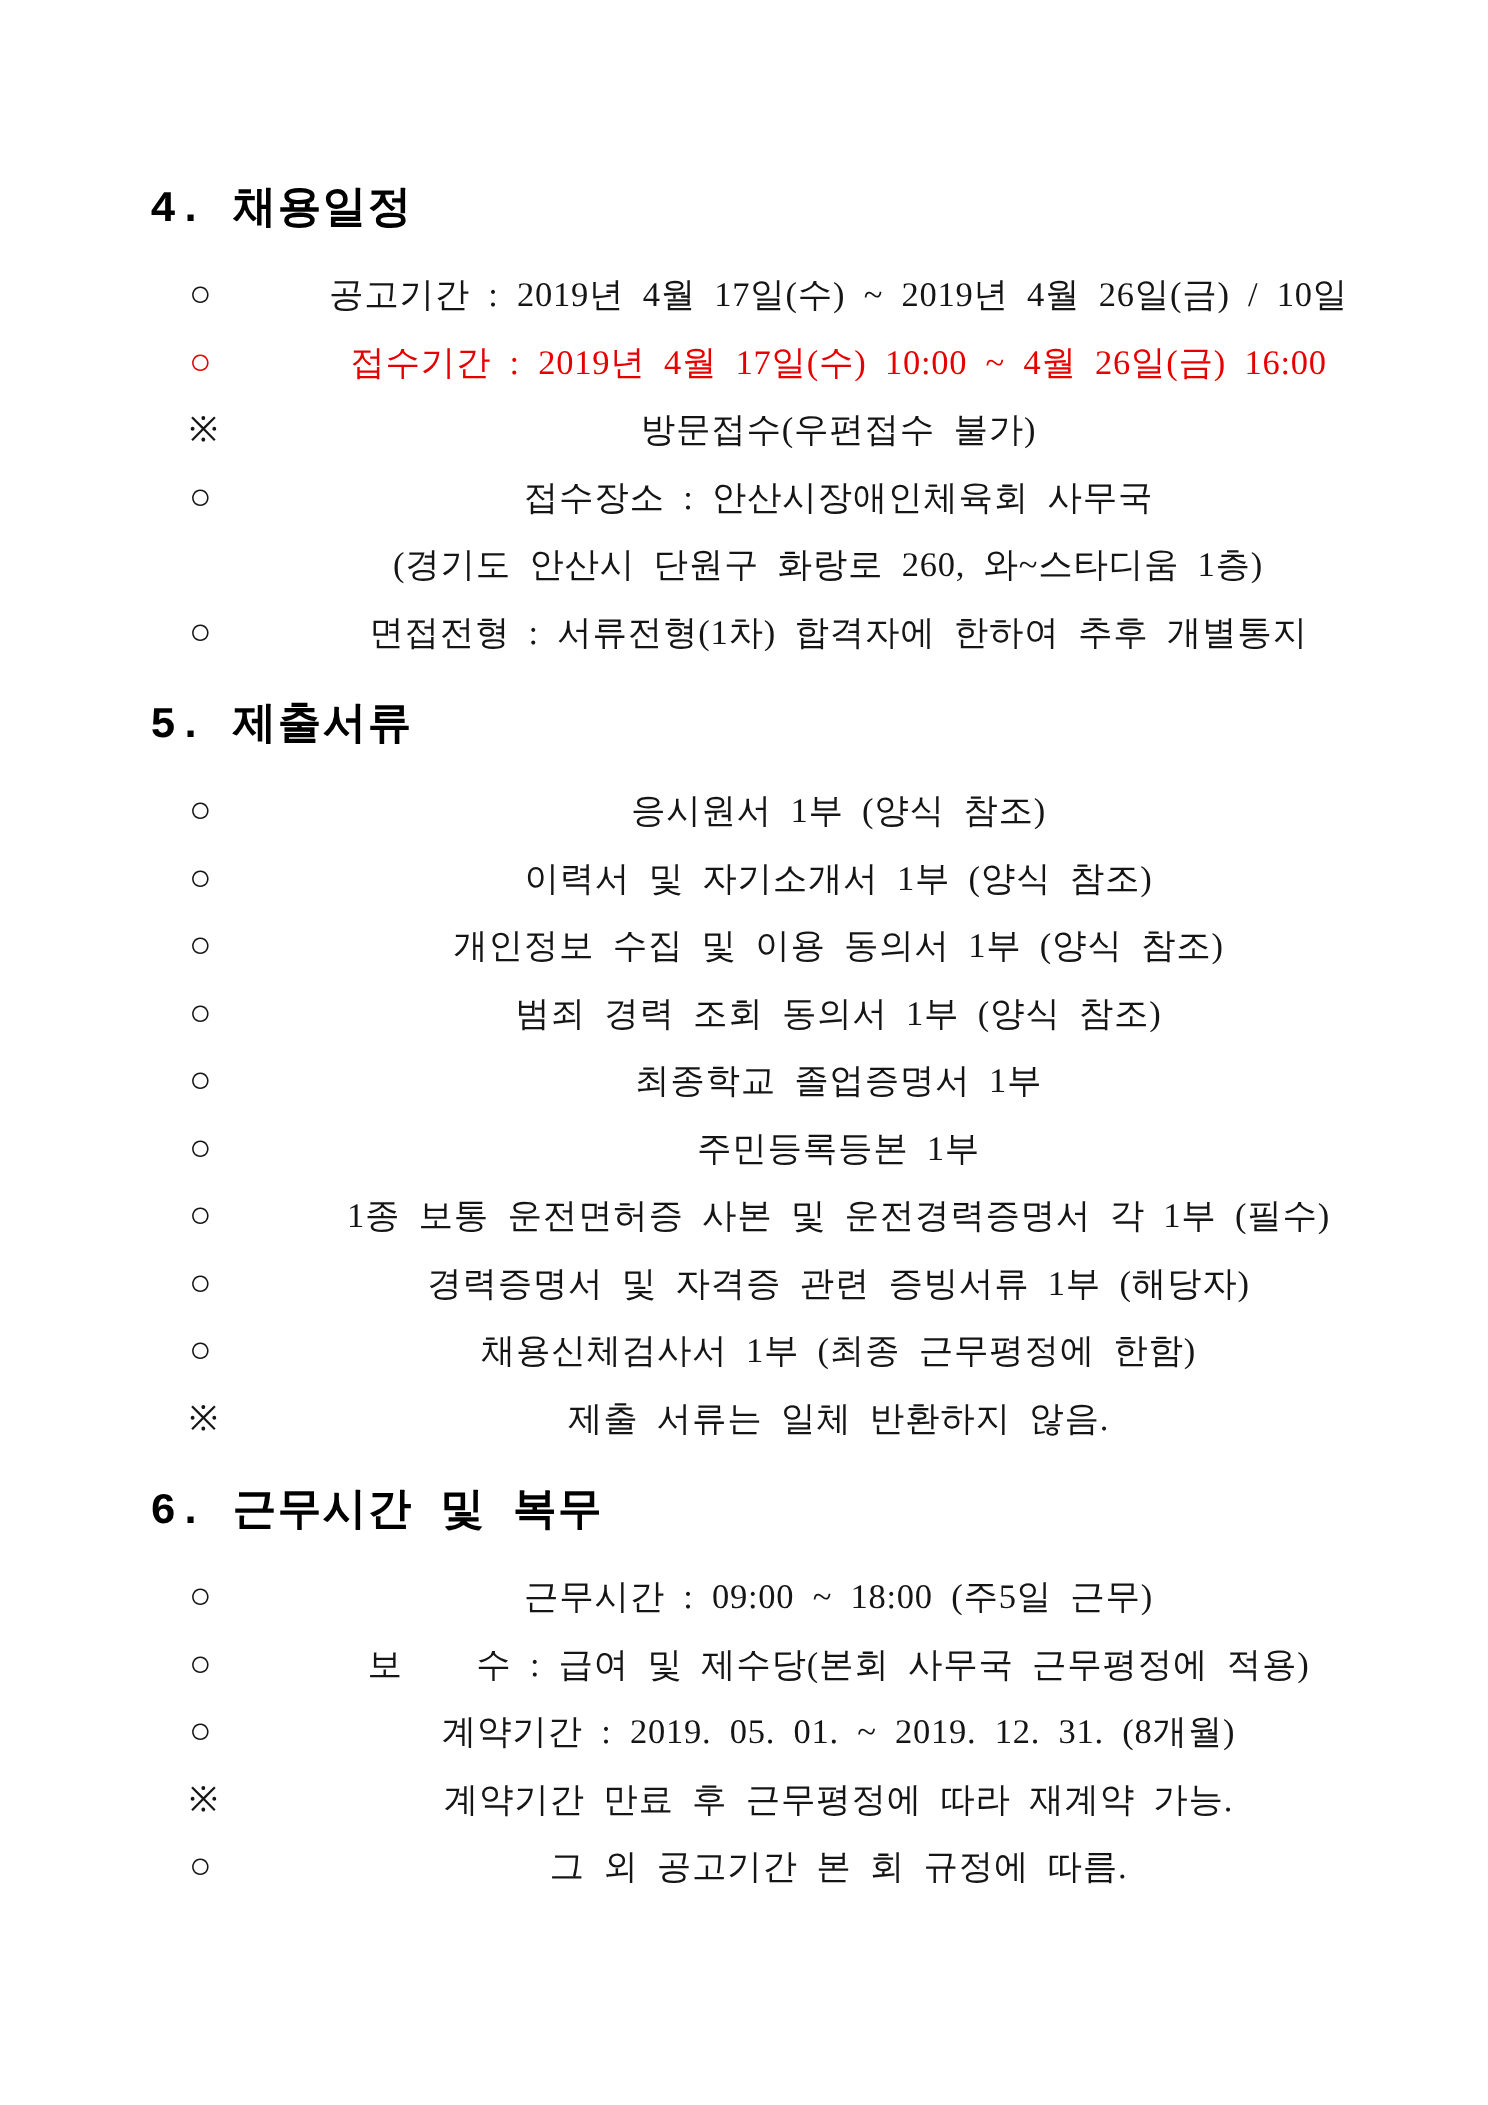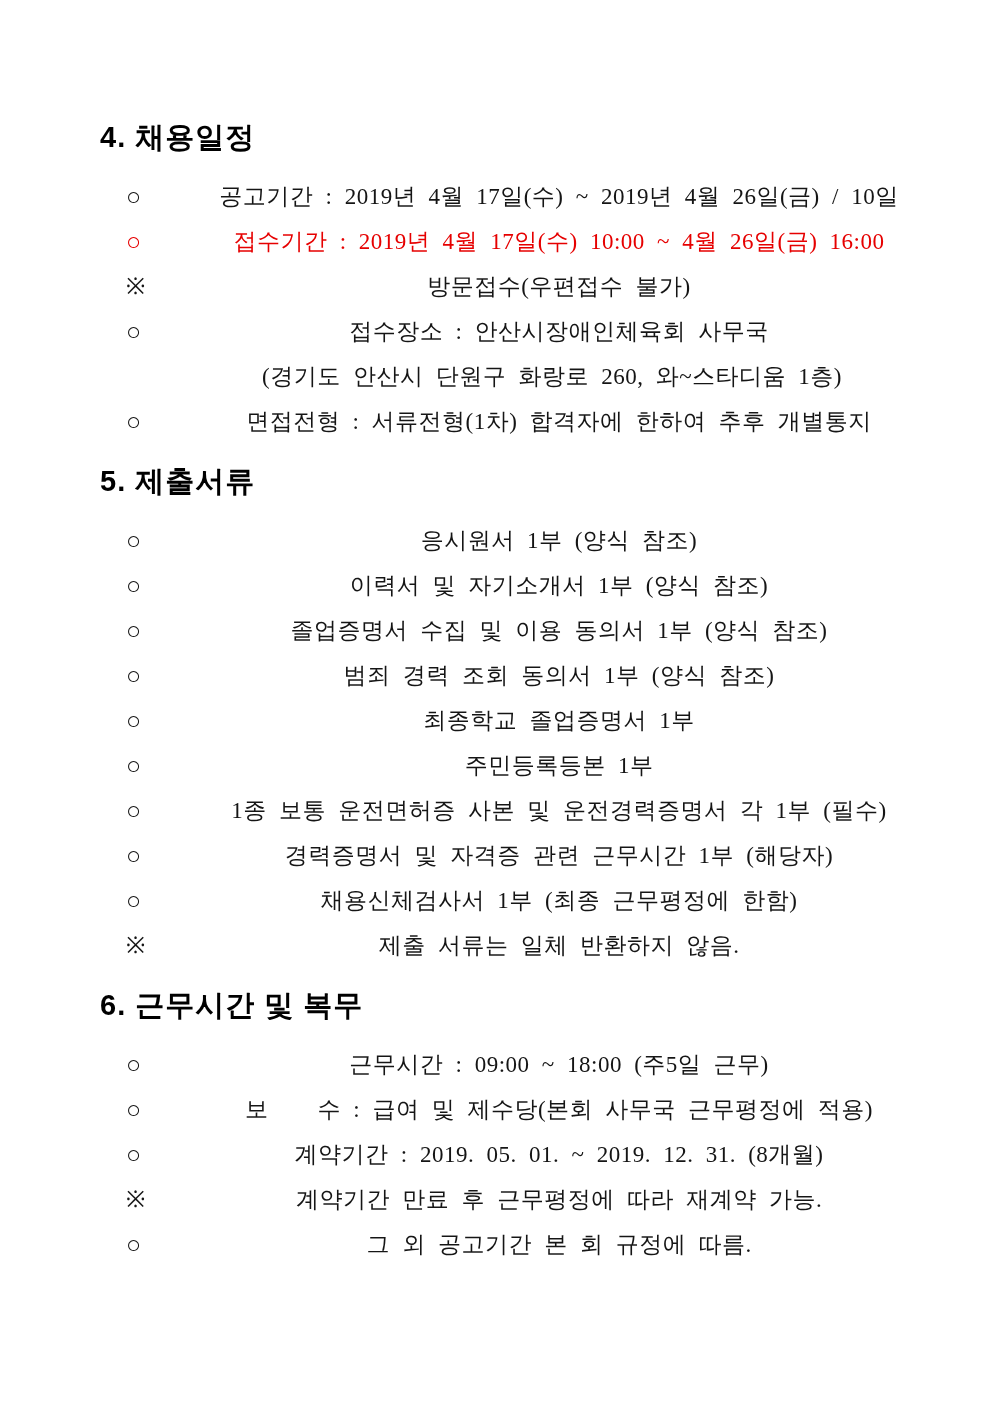--- a/index.html
+++ b/index.html
@@ -10,21 +10,21 @@
     font-family: "Liberation Serif", serif;
     color: var(--ink);
     overflow: hidden;
   }
   .page {
     width: 992px; height: 1403px;
     padding: 118px 36px 0 100px;
   }
   .section { margin-bottom: 26px; }
   .section-heading {
-    font-family: Liberation Sans, sans-serif;
+    font-family: Liberation Mono, monospace;
     font-weight: bold;
     font-size: 29px;
     letter-spacing: 1px;
     color: #000000;
     margin-bottom: 24px;
   }
   .item {
     display: flex;
     align-items: flex-start;
     min-height: 29px;
@@ -83,41 +83,41 @@
     <div class="item">
       <span class="bullet">○</span>
       <span class="text">응시원서 1부 (양식 참조)</span>
     </div>
     <div class="item">
       <span class="bullet">○</span>
       <span class="text">이력서 및 자기소개서 1부 (양식 참조)</span>
     </div>
     <div class="item">
       <span class="bullet">○</span>
-      <span class="text">졸업증명서 수집 및 이용 동의서 1부 (양식 참조)</span>
+      <span class="text">개인정보 수집 및 이용 동의서 1부 (양식 참조)</span>
     </div>
     <div class="item">
       <span class="bullet">○</span>
       <span class="text">범죄 경력 조회 동의서 1부 (양식 참조)</span>
     </div>
     <div class="item">
       <span class="bullet">○</span>
       <span class="text">최종학교 졸업증명서 1부</span>
     </div>
     <div class="item">
       <span class="bullet">○</span>
       <span class="text">주민등록등본 1부</span>
     </div>
     <div class="item">
       <span class="bullet">○</span>
       <span class="text">1종 보통 운전면허증 사본 및 운전경력증명서 각 1부 (필수)</span>
     </div>
     <div class="item">
       <span class="bullet">○</span>
-      <span class="text">경력증명서 및 자격증 관련 근무시간 1부 (해당자)</span>
+      <span class="text">경력증명서 및 자격증 관련 증빙서류 1부 (해당자)</span>
     </div>
     <div class="item">
       <span class="bullet">○</span>
       <span class="text">채용신체검사서 1부 (최종 근무평정에 한함)</span>
     </div>
     <div class="item">
       <span class="bullet ref">※</span>
       <span class="text">제출 서류는 일체 반환하지 않음.</span>
     </div>
   </div>

